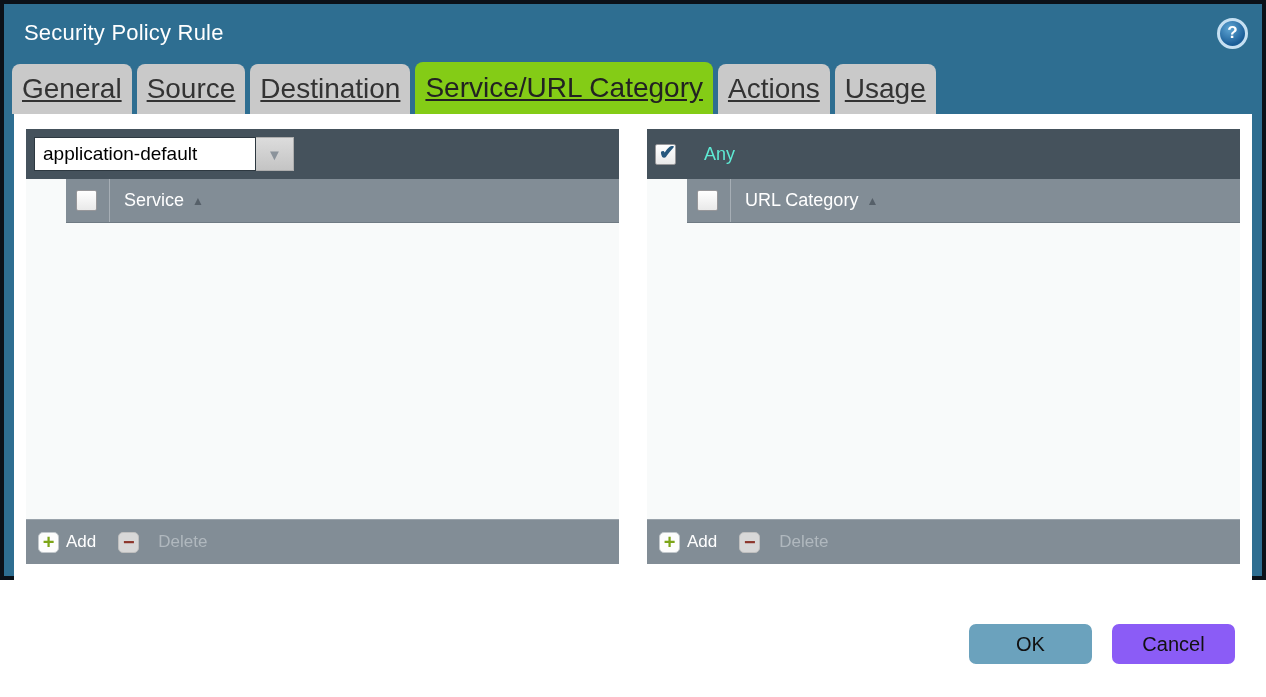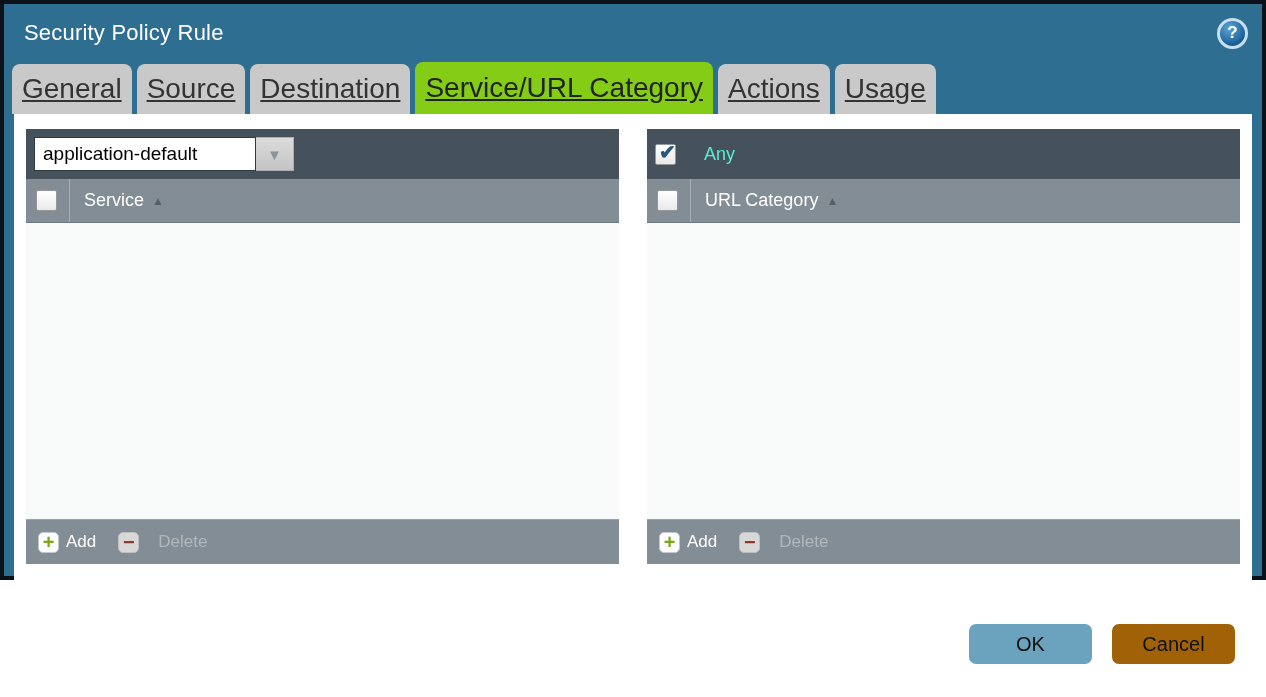--- a/index.html
+++ b/index.html
@@ -73,20 +73,21 @@
     background: #45525c;
     display: flex; align-items: center;
     padding: 0 8px;
   }
   .col-header {
     height: 44px; flex: 0 0 44px;
     background: #828d96;
     display: flex; align-items: center;
     padding: 0 0 0 10px;
     border-bottom: 1px solid #6f7a83;
+    margin-left: 40px;
   }
   .col-header .label { color: #ffffff; font-size: 18px; margin-left: 14px; }
   .sort-arrow { color: #566069; font-size: 12px; margin-left: 8px; }
   .checkbox-cell {
     display: flex; align-items: center;
     padding-right: 12px; height: 100%;
     border-right: 1px solid #a6aeb5;
   }
   .panel-body { flex: 1 1 auto; background: #f8fafa; }
   .panel-footer {
@@ -157,21 +158,21 @@
   }
   .btn {
     height: 46px; min-width: 129px;
     border: 3px solid #ffffff; border-radius: 10px;
     font-size: 20px; color: #111111;
     display: flex; align-items: center; justify-content: center;
     cursor: pointer; font-family: "Liberation Sans", sans-serif;
     padding: 0 24px;
   }
   .btn-ok { background: #6ba2bd; }
-  .btn-cancel { background: #a16207; }
+  .btn-cancel { background: #8b5cf6; }
 </style>
 </head>
 <body>
 
 <div class="dialog">
 
   <div class="title-bar">
     <span class="title">Security Policy Rule</span>
     <div class="help-icon">
       <span>?</span>

